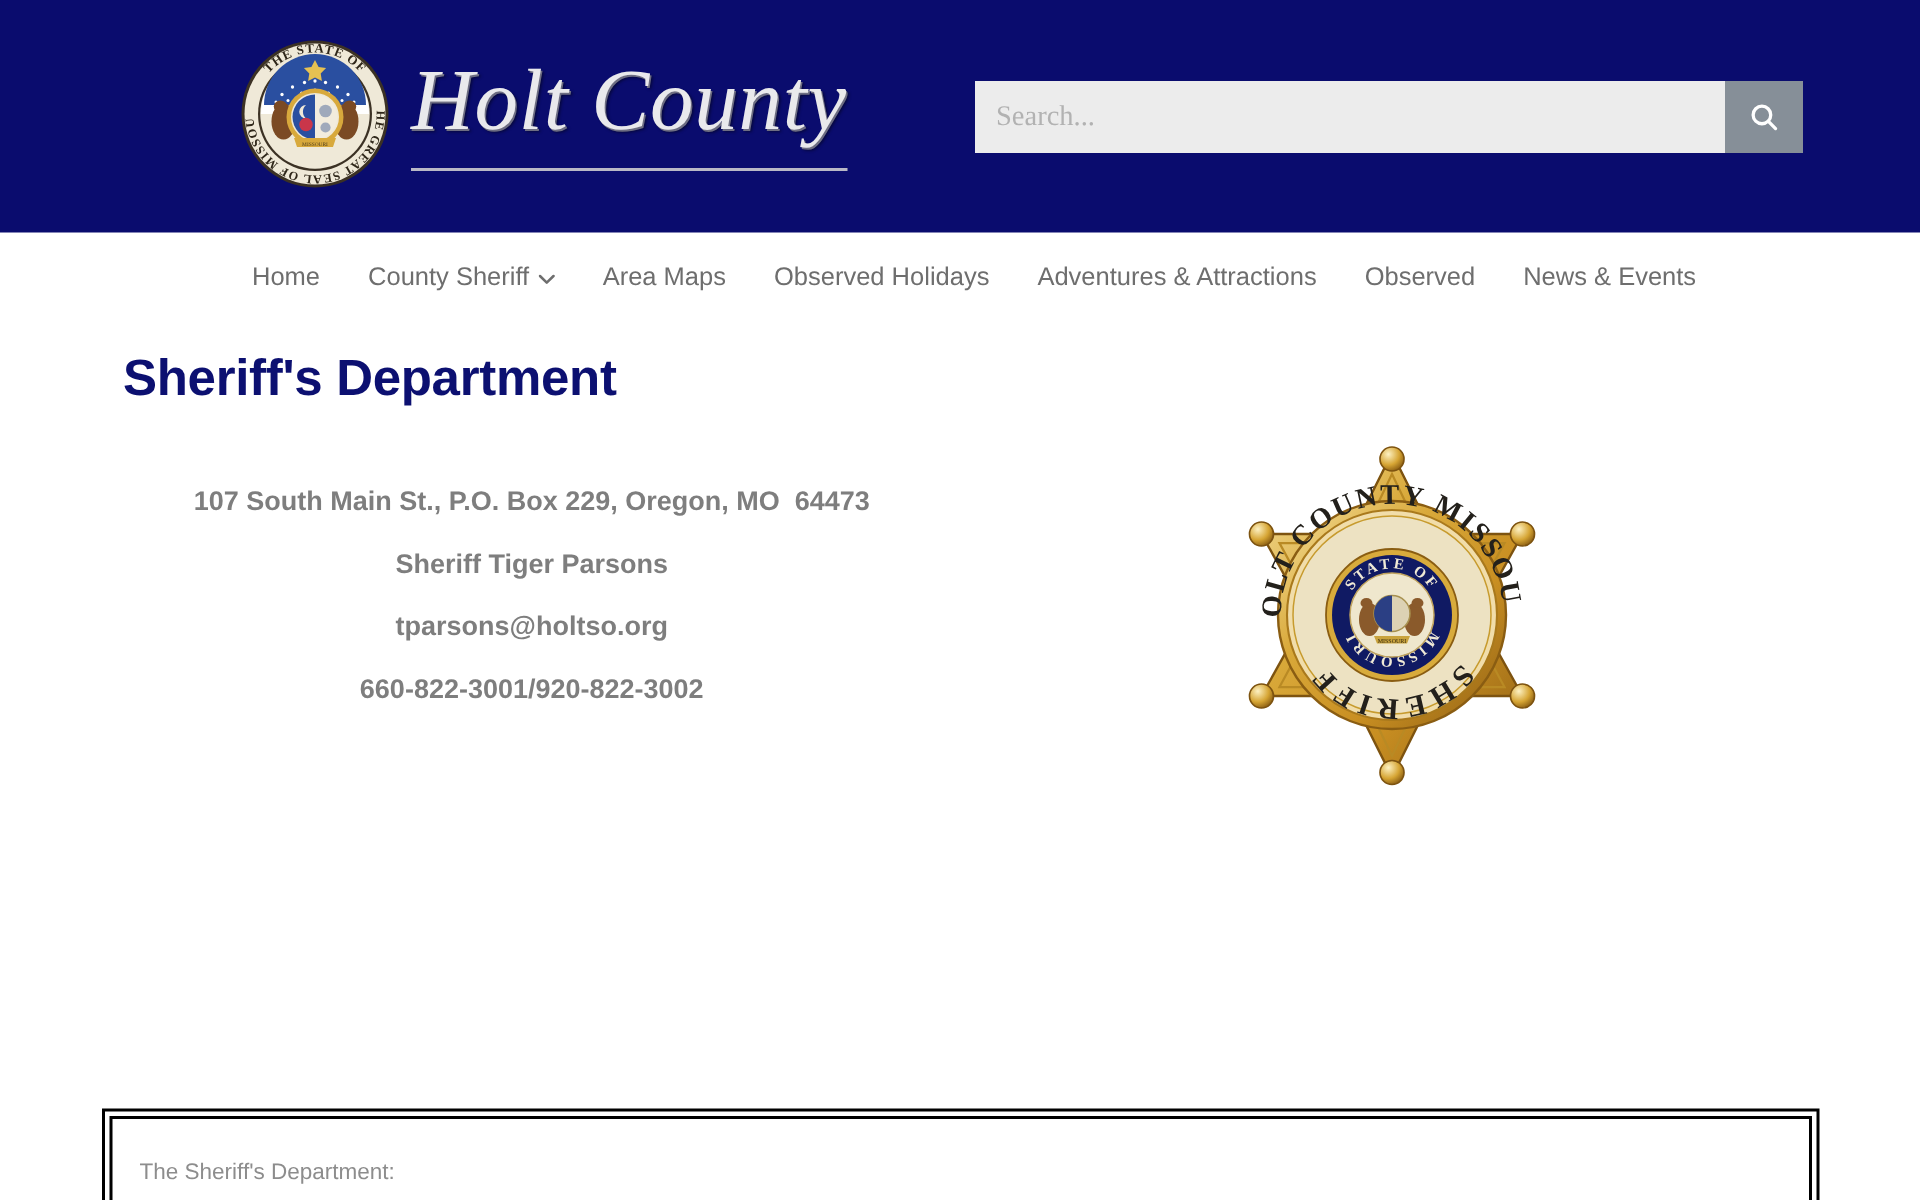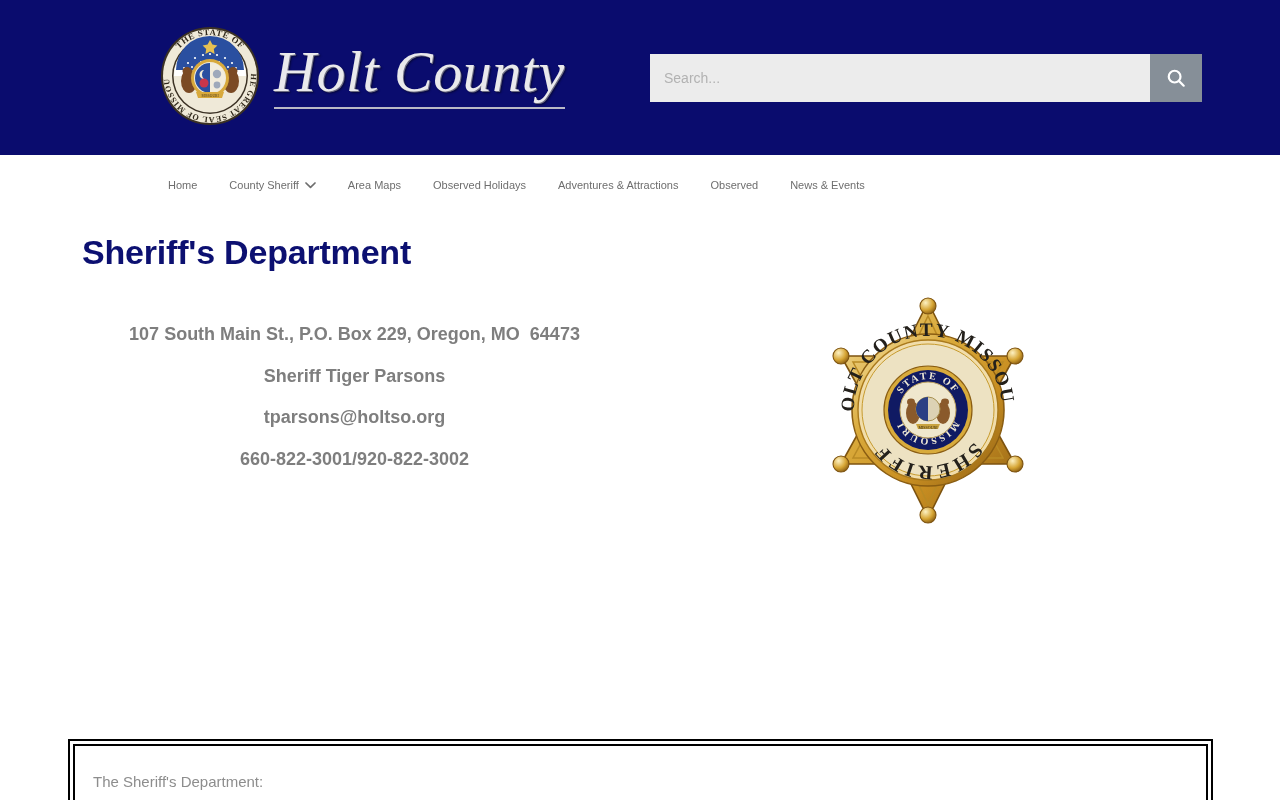--- a/index.html
+++ b/index.html
@@ -39,40 +39,40 @@
   }
   .brand-title {
     margin-left: 14px;
     font-family: "Liberation Serif", serif;
     font-size: 58px;
     font-style: italic;
     line-height: 1;
     color: #e9e9ec;
     letter-spacing: 0.5px;
     text-shadow: 1px 1px 0 #6d6d82, 2px 2px 2px rgba(0,0,0,0.45);
-    padding-bottom: 6px;
+    padding-bottom: 16px;
     border-bottom: 2px solid #b9b9c6;
     white-space: nowrap;
   }
 
   .search-wrap {
     position: absolute;
     left: 650px;
     top: 54px;
     display: flex;
     width: 552px;
     height: 48px;
   }
   .search-input {
     flex: 1 1 auto;
     border: none;
     outline: none;
     background: #ececec;
-    font-family: Liberation Sans, sans-serif;
-    font-size: 14px;
+    font-family: Liberation Serif, serif;
+    font-size: 19px;
     color: #555;
     padding: 0 14px;
   }
   .search-input::placeholder { color: #b2b2b2; }
   .search-btn {
     flex: 0 0 52px;
     border: none;
     background: #868f98;
     cursor: pointer;
     display: flex;
@@ -89,21 +89,21 @@
     background: #ffffff;
     display: flex;
     align-items: center;
     padding-left: 168px;
   }
   .nav-item {
     display: flex;
     align-items: center;
     gap: 6px;
     margin-right: 32px;
-    font-size: 11px;
+    font-size: 17px;
     color: #6e6e6e;
     text-decoration: none;
     cursor: pointer;
     white-space: nowrap;
   }
   .nav-item:last-child { margin-right: 0; text-align: right; }
   .chevron { display: block; }
 
   
   .page {

